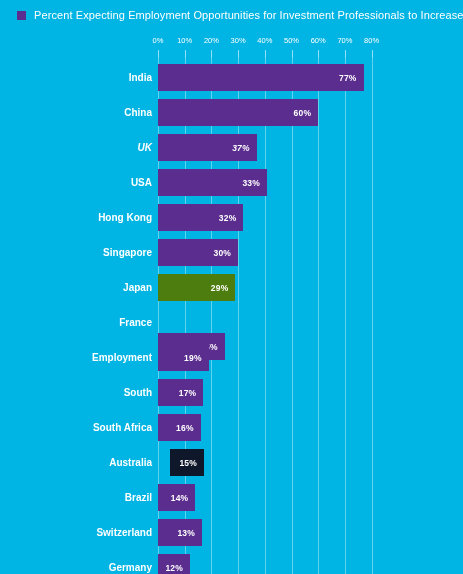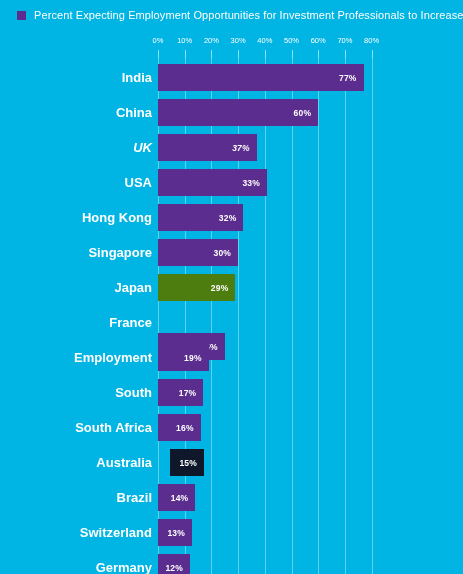--- a/index.html
+++ b/index.html
@@ -110,21 +110,21 @@
     width: 463px;
     height: 27px;
   }
   .row-label {
     position: absolute;
     right: 311px;              
     top: 0;
     height: 27px;
     line-height: 27px;
     color: #ffffff;
-    font-size: 13px;
+    font-size: 10px;
     font-weight: bold;
     white-space: nowrap;
     text-align: right;
   }
   .bar {
     position: absolute;
     top: 0;
     height: 27px;
     background: #5b2d8e;
     display: flex;
@@ -259,21 +259,21 @@
           </div>
         </div>
         <div class="row" style="top: 426px;">
           <div class="row-label">Brazil</div>
           <div class="bar" style="left: 158px; width: 37.38px; background: rgb(91, 45, 142);">
             <span class="bar-value">14%</span>
           </div>
         </div>
         <div class="row" style="top: 461px;">
           <div class="row-label">Switzerland</div>
-          <div class="bar" style="left: 158px; width: 34px; background: rgb(91, 45, 142);">
+          <div class="bar" style="left: 158px; width: 44px; background: rgb(91, 45, 142);">
             <span class="bar-value">13%</span>
           </div>
         </div>
         <div class="row" style="top: 496px;">
           <div class="row-label">Germany</div>
           <div class="bar" style="left: 158px; width: 32.04px; background: rgb(91, 45, 142);">
             <span class="bar-value">12%</span>
           </div>
         </div>
       </div>

